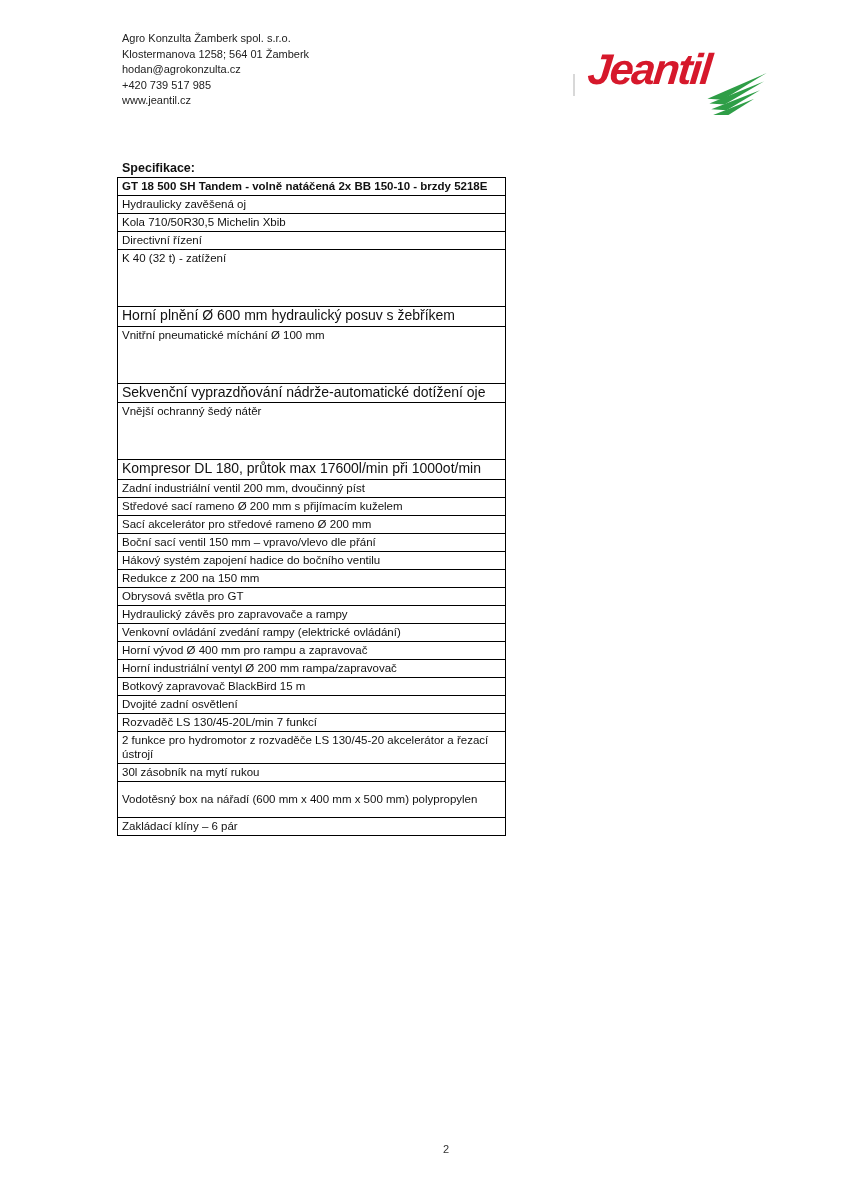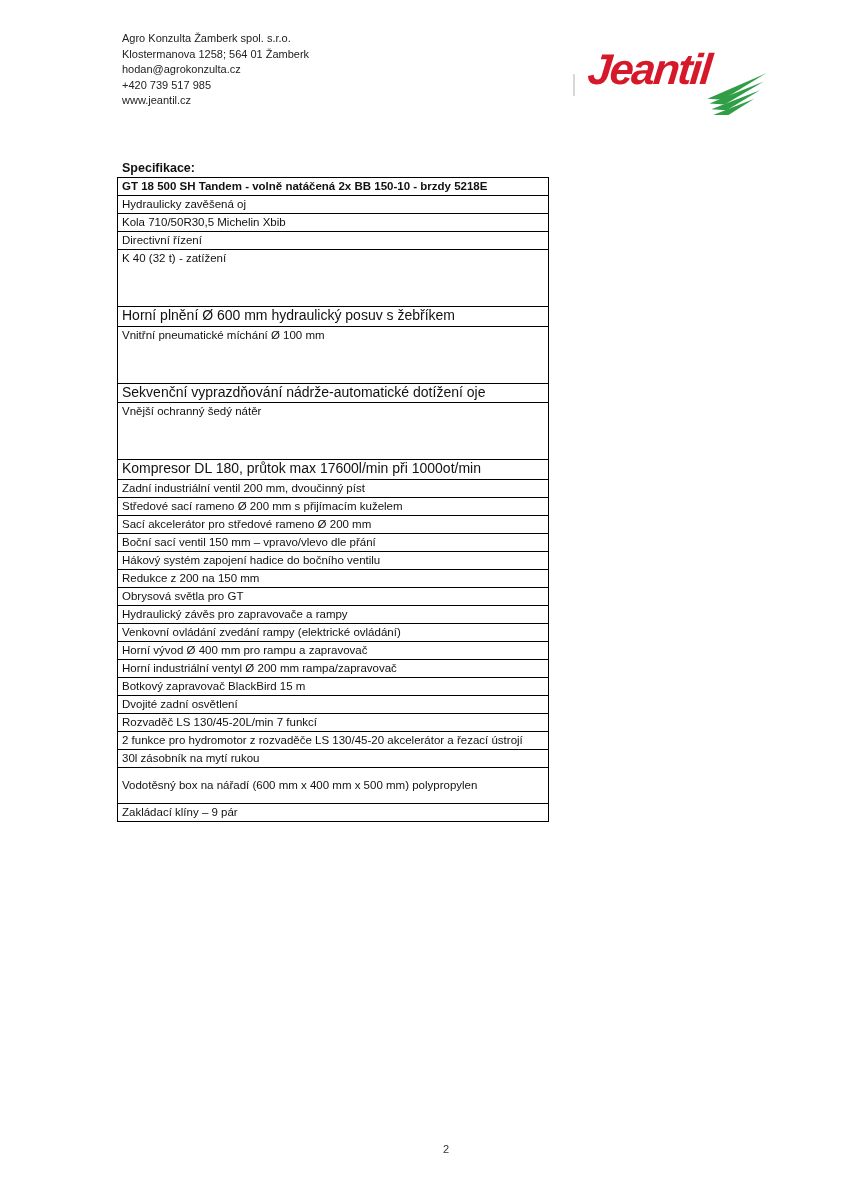--- a/index.html
+++ b/index.html
@@ -48,21 +48,21 @@
   .logo-leaves {
     position: absolute;
     right: 2px; bottom: 2px;
     width: 64px; height: 42px;
   }
 
   
   .spec-section {
     position: absolute;
     left: 117px; top: 160px;
-    width: 432px;
+    width: 389px;
   }
   .spec-title {
     font-size: 12.5px;
     font-weight: bold;
     padding-left: 5px;
     line-height: 16px;
     margin-bottom: 1px;
     color: #111111;
   }
   .spec-table {
@@ -147,19 +147,19 @@
         <div class="row">Hydraulický závěs pro zapravovače a rampy</div>
         <div class="row">Venkovní ovládání zvedání rampy (elektrické ovládání)</div>
         <div class="row">Horní vývod Ø 400 mm pro rampu a zapravovač</div>
         <div class="row">Horní industriální ventyl Ø 200 mm rampa/zapravovač</div>
         <div class="row">Botkový zapravovač BlackBird 15 m</div>
         <div class="row">Dvojité zadní osvětlení</div>
         <div class="row">Rozvaděč LS 130/45-20L/min 7 funkcí</div>
         <div class="row">2 funkce pro hydromotor z rozvaděče LS 130/45-20 akcelerátor a řezací ústrojí</div>
         <div class="row">30l zásobník na mytí rukou</div>
         <div class="row tall">Vodotěsný box na nářadí (600 mm x 400 mm x 500 mm) polypropylen</div>
-        <div class="row">Zakládací klíny – 9 pár</div>
+        <div class="row">Zakládací klíny – 6 pár</div>
       </div>
   </div>
 
   <div class="page-number">2</div>
 
 </div>
 
 </body></html>

